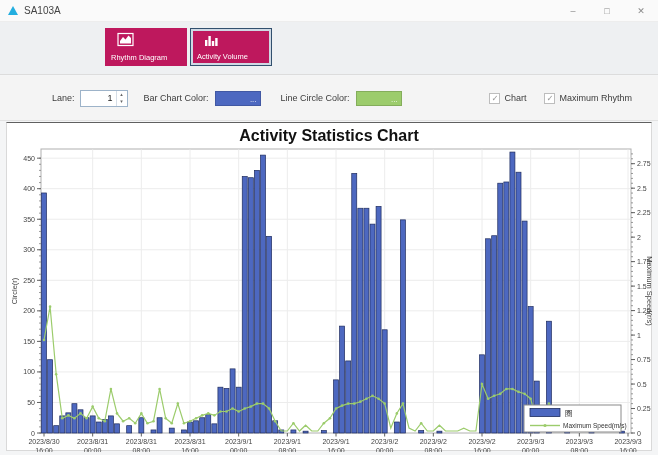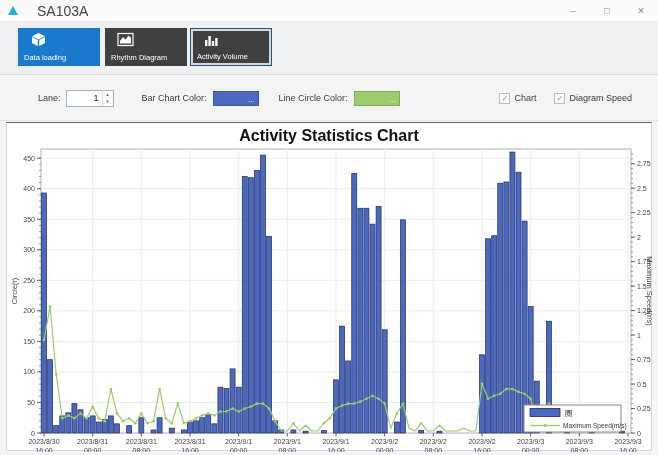--- a/index.html
+++ b/index.html
@@ -3,31 +3,31 @@
 <meta charset="utf-8">
 <style>
   html,body{margin:0;padding:0;background:#fff;}
   *{box-sizing:border-box;}
   body{font-family:"Liberation Sans", sans-serif;}
   .window{position:relative;width:658px;height:455px;background:#f4f5f6;outline:1px solid #9aa0a6;overflow:hidden;}
 
   
   .titlebar{position:absolute;left:0;top:0;width:658px;height:22px;background:#fafafa;border-bottom:1px solid #ededed;display:flex;align-items:center;}
   .logo{width:0;height:0;border-left:5px solid transparent;border-right:5px solid transparent;border-bottom:9px solid #23aee0;margin-left:8px;}
-  .title-text{font-size:14px;color:#444;margin-left:19px;}
+  .title-text{font-size:10px;color:#444;margin-left:6px;}
   .win-controls{margin-left:auto;display:flex;align-items:center;height:22px;}
   .win-btn{width:34px;height:22px;display:flex;align-items:center;justify-content:center;font-size:9px;color:#8a8a8a;cursor:default;}
 
   
   .toolbar{position:absolute;left:0;top:22px;width:658px;height:53px;background:#eef0f2;border-bottom:1px solid #dcdcdc;}
   .tb-btn{position:absolute;top:6px;width:82px;height:38px;color:#fff;font-size:7.5px;}
   .tb-btn .tb-label{position:absolute;left:6px;bottom:4px;}
   .tb-btn .tb-icon{position:absolute;left:12px;top:4px;}
   .tb-blue{background:#1879cd;}
-  .tb-slate{background:#404040;}
+  .tb-slate{background:#be185d;}
   .tb-selected{border:1px solid #31506e;box-shadow:inset 0 0 0 2px #cfd9e4;}
 
   
   .controls{position:absolute;left:0;top:76px;width:658px;height:45px;background:#f4f4f4;border-bottom:1px solid #e2e2e2;display:flex;align-items:center;font-size:9px;color:#3c3c3c;}
   .lbl{white-space:nowrap;}
   .spinner{width:48px;height:17px;background:#fff;border:1px solid #9db3c9;margin-left:5px;display:flex;align-items:stretch;}
   .spin-val{flex:1;text-align:right;padding:2px 3px 0 0;font-size:9px;color:#222;}
   .spin-arrows{width:11px;border-left:1px solid #d5dde6;display:flex;flex-direction:column;}
   .spin-arrows span{flex:1;font-size:5px;line-height:7px;color:#666;text-align:center;cursor:default;}
   .swatch{width:46px;height:15px;margin-left:6px;position:relative;border:1px solid rgba(0,0,0,0.15);cursor:default;}
@@ -52,30 +52,20 @@
     <div class="logo"></div>
     <div class="title-text">SA103A</div>
     <div class="win-controls">
       <div class="win-btn">–</div>
       <div class="win-btn">□</div>
       <div class="win-btn">✕</div>
     </div>
   </div>
 
   <div class="toolbar">
-    <div class="tb-btn tb-blue" style="left:18px;">
-      <span class="tb-icon">
-        <svg width="17" height="15" viewBox="0 0 17 15">
-          <polygon points="8.5,1 15,4.2 8.5,7.4 2,4.2" fill="#fff"></polygon>
-          <polygon points="2,5 7.8,7.9 7.8,14 2,11.1" fill="#fff"></polygon>
-          <polygon points="15,5 9.2,7.9 9.2,14 15,11.1" fill="#fff"></polygon>
-        </svg>
-      </span>
-      <span class="tb-label">Data loading</span>
-    </div>
     <div class="tb-btn tb-slate" style="left:105px;">
       <span class="tb-icon">
         <svg width="17" height="15" viewBox="0 0 17 15">
           <rect x="1" y="1.5" width="15" height="12" fill="none" stroke="#fff" stroke-width="1.2"></rect>
           <polygon points="3,11.5 3,9 6,5 8.5,7.5 11.5,3.5 14,6 14,11.5" fill="#fff"></polygon>
         </svg>
       </span>
       <span class="tb-label">Rhythm Diagram</span>
     </div>
     <div class="tb-btn tb-slate tb-selected" style="left:190px;text-align:center;">
@@ -85,44 +75,44 @@
           <rect x="5.4" y="3" width="2.4" height="10" fill="#fff"></rect>
           <rect x="8.8" y="8" width="2.4" height="5" fill="#fff"></rect>
           <rect x="12.2" y="5" width="2.4" height="8" fill="#fff"></rect>
         </svg>
       </span>
       <span class="tb-label">Activity Volume</span>
     </div>
   </div>
 
   <div class="controls">
-    <span class="lbl" style="margin-left:38px;">Lane:</span>
+    <span class="lbl" style="margin-left:52px;">Lane:</span>
     <div class="spinner">
       <span class="spin-val">1</span>
       <span class="spin-arrows">
         <span>▴</span>
         <span>▾</span>
       </span>
     </div>
-    <span class="lbl" style="margin-left:28px;text-align:right;">Bar Chart Color:</span>
+    <span class="lbl" style="margin-left:16px;text-align:right;">Bar Chart Color:</span>
     <div class="swatch" id="bar-swatch" style="background: rgb(77, 104, 192);">
       <span class="dots">...</span>
     </div>
     <span class="lbl" style="margin-left:20px;">Line Circle Color:</span>
     <div class="swatch" id="line-swatch" style="background: rgb(156, 204, 108);">
       <span class="dots">...</span>
     </div>
     <div class="checkgroup">
       <div class="checkbox">
         <span class="cb-box">✓</span>
         <span class="cb-label">Chart</span>
       </div>
       <div class="checkbox">
         <span class="cb-box">✓</span>
-        <span class="cb-label">Diagram Speed</span>
+        <span class="cb-label">Maximum Rhythm</span>
       </div>
     </div>
   </div>
 
   <div class="chart-panel">
     <div class="chart-title">Activity Statistics Chart</div>
     <svg id="chart-svg" width="646" height="311" viewBox="0 0 646 311">
         <rect x="34" y="8" width="590" height="284" fill="#fff" stroke="#b0b0b0" stroke-width="1"></rect>
         <line x1="34.5" x2="623.5" y1="261.4623655913978" y2="261.4623655913978" stroke="#ececec" stroke-width="1"></line>
         <line x1="34.5" x2="623.5" y1="230.9247311827957" y2="230.9247311827957" stroke="#ececec" stroke-width="1"></line>

